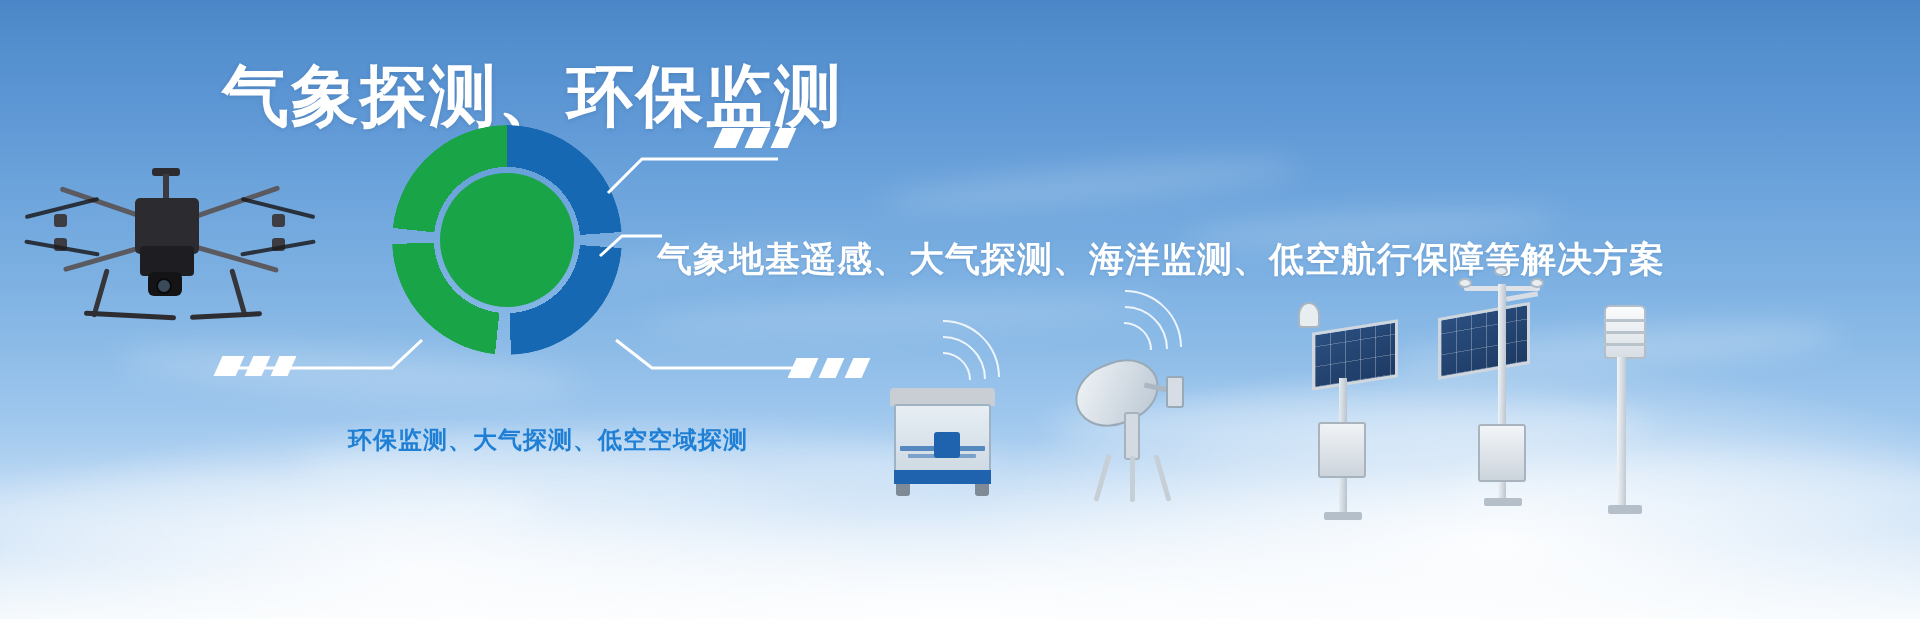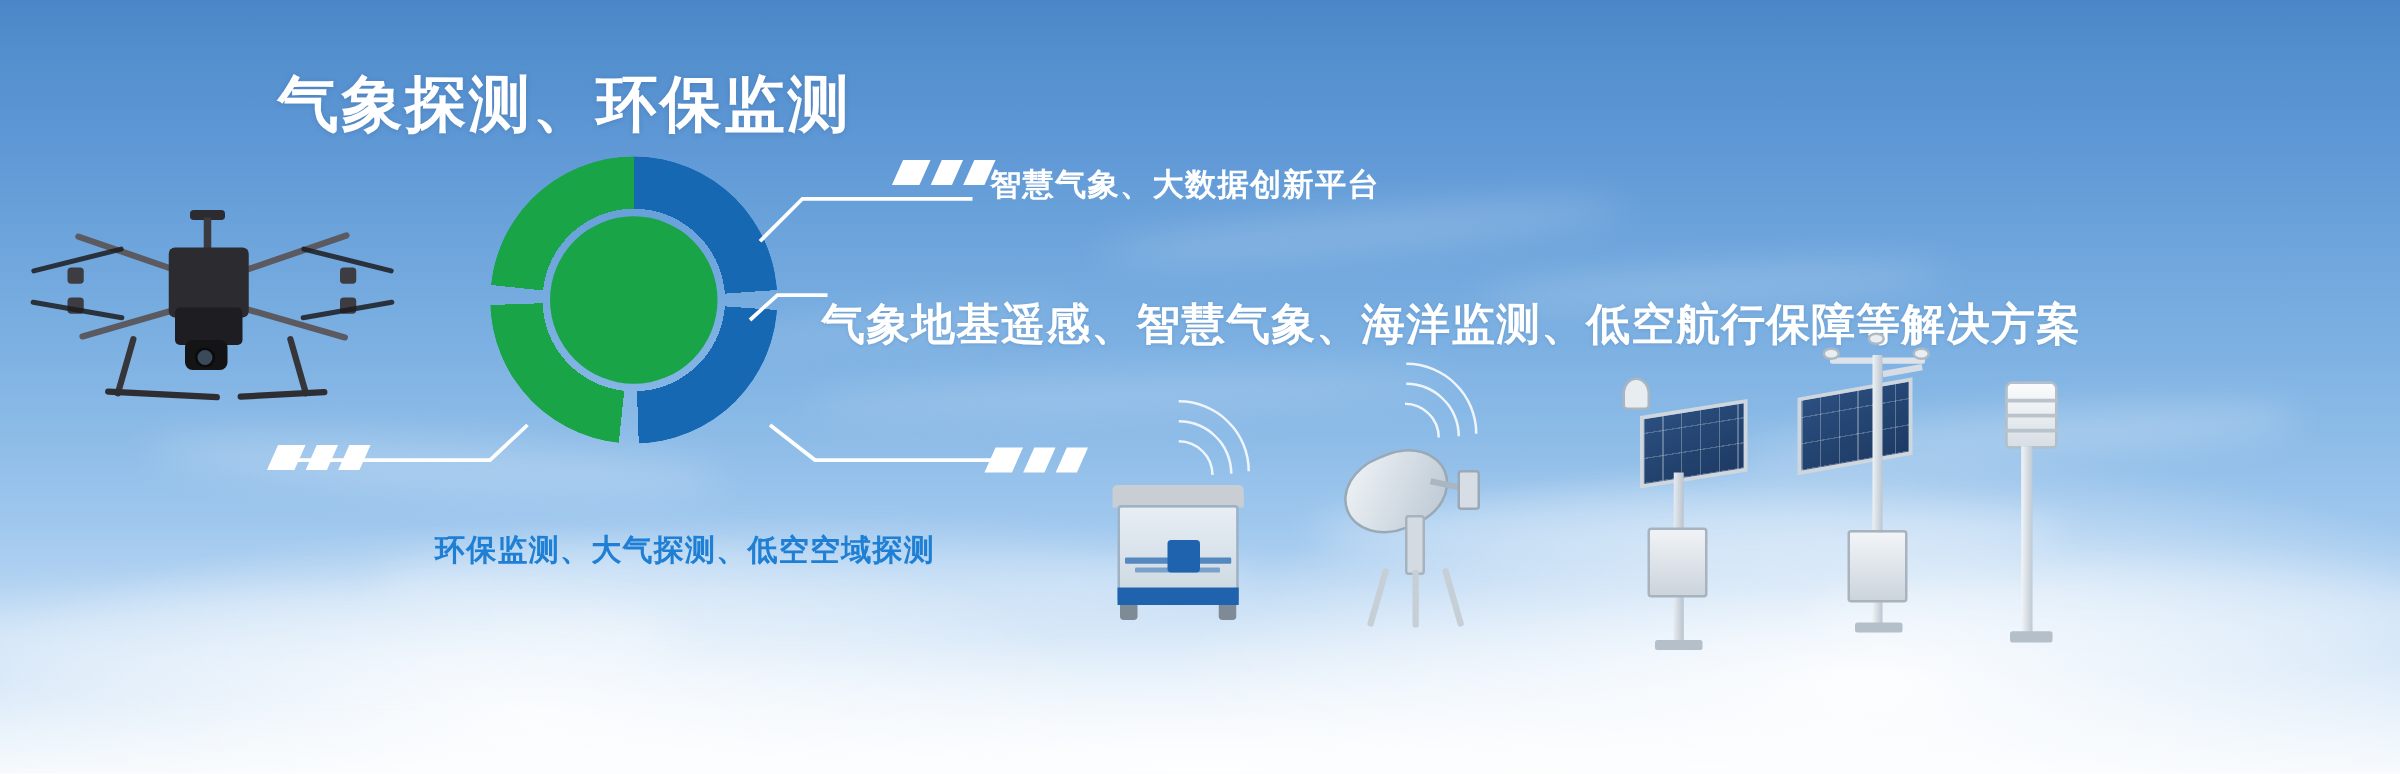--- a/index.html
+++ b/index.html
@@ -45,21 +45,21 @@
   .cl5 { left:120px;  top:350px; width:460px; height:44px;  opacity:.35; transform:rotate(3deg); }
   .cl6 { left:1050px; top:395px; width:600px; height:60px;  opacity:.50; }
   .cl7 { left:300px;  top:430px; width:700px; height:70px;  opacity:.45; }
   .cl8 { left:-60px;  top:470px; width:600px; height:80px;  opacity:.55; }
   .cl9 { left:1450px; top:455px; width:520px; height:70px;  opacity:.50; }
   .cl10{ left:560px;  top:250px; width:300px; height:20px;  opacity:.22; transform:rotate(-6deg); }
 
   
   #headline {
     position:absolute; left:222px; top:51px;
-    font-size:49px; font-weight:bold; color:#ffffff;
+    font-size:67px; font-weight:bold; color:#ffffff;
     letter-spacing:2px; white-space:nowrap;
     text-shadow:0 1px 4px rgba(40,80,130,.25);
   }
 
   
   #donut-wrap { position:absolute; left:392px; top:125px; width:230px; height:230px; }
   #donut-ring {
     position:absolute; inset:0; border-radius:50%;
     background:
       conic-gradient(
@@ -214,26 +214,25 @@
   </div>
 
   <svg class="connector" style="left:600px; top:125px;" width="190" height="75">
     <polyline points="8,68 42,34 178,34" fill="none" stroke="#ffffff" stroke-width="3"></polyline>
   </svg>
   <div class="chev-group" style="left:718px; top:128px;">
     <div class="chev"></div>
     <div class="chev sm"></div>
     <div class="chev sm"></div>
   </div>
-  <div class="callout-top">智慧气象、大数据创新平台</div>
 
   <svg class="connector" style="left:596px; top:222px;" width="70" height="40">
     <polyline points="4,34 26,14 66,14" fill="none" stroke="#ffffff" stroke-width="3"></polyline>
   </svg>
-  <div class="callout-main">气象地基遥感、智慧气象、海洋监测、低空航行保障等解决方案</div>
+  <div class="callout-main">气象地基遥感、大气探测、海洋监测、低空航行保障等解决方案</div>
 
   <svg class="connector" style="left:612px; top:332px;" width="190" height="48">
     <polyline points="4,8 40,36 186,36" fill="none" stroke="#ffffff" stroke-width="3"></polyline>
   </svg>
   <div class="chev-group" style="left:792px; top:358px;">
     <div class="chev"></div>
     <div class="chev sm"></div>
     <div class="chev sm"></div>
   </div>
 

